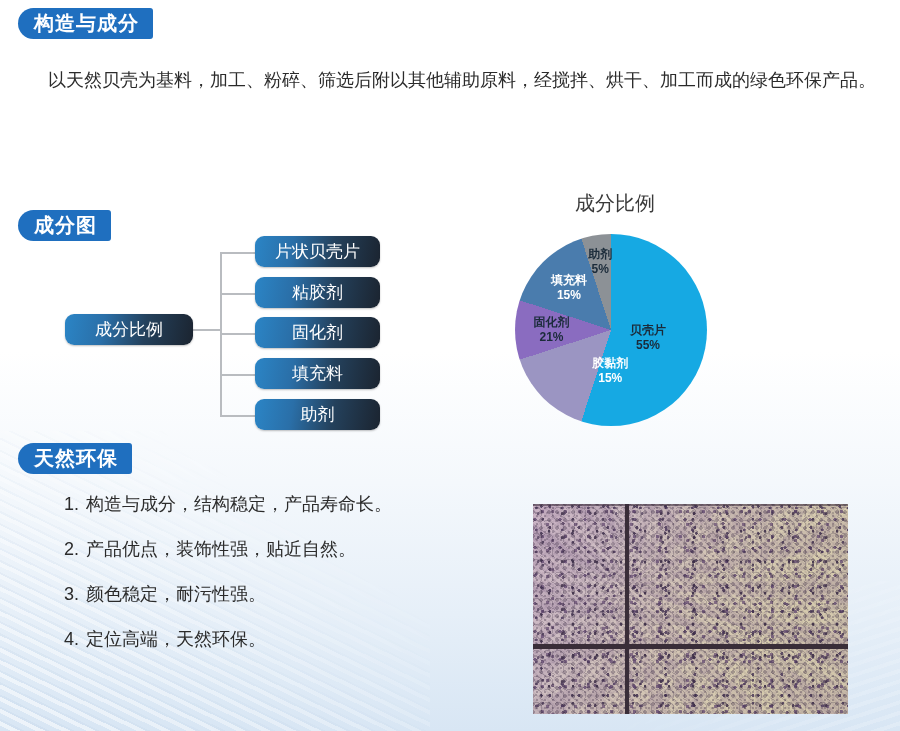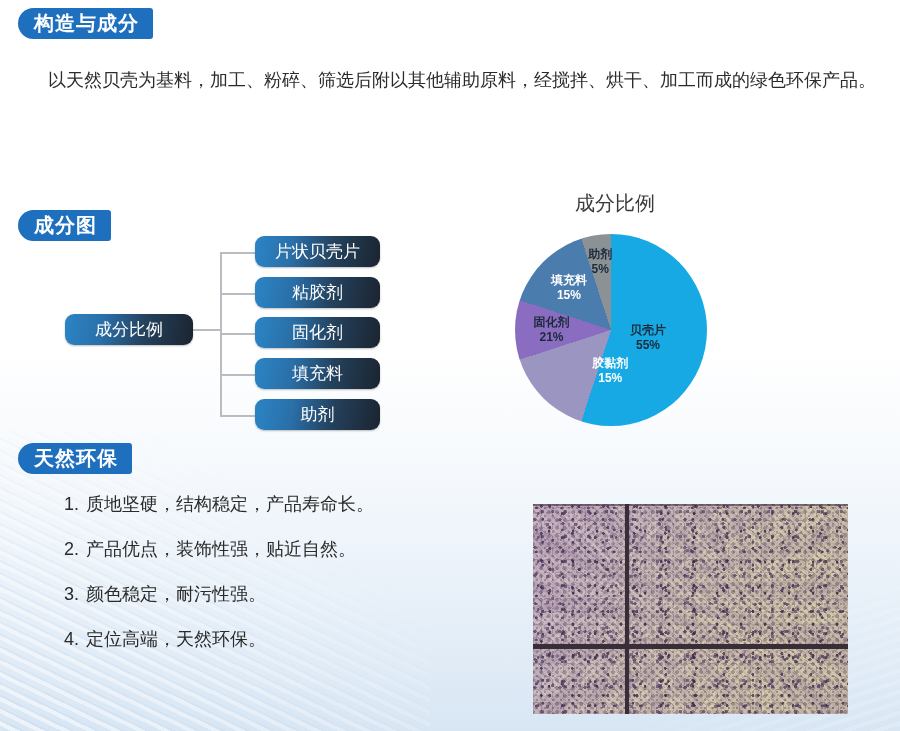--- a/index.html
+++ b/index.html
@@ -241,21 +241,21 @@
       <div class="pie-label" style="color: rgb(27, 43, 58); left: 43.48px; top: 125px;"><span>固化剂</span><span class="pct">21%</span></div>
       <div class="pie-label" style="color: rgb(255, 255, 255); left: 60.913px; top: 82.913px;"><span>填充料</span><span class="pct">15%</span></div>
       <div class="pie-label" style="color: rgb(27, 43, 58); left: 98.1872px; top: 56.731px;"><span>助剂</span><span class="pct">5%</span></div>
     </div>
 
   <div class="badge" id="badge-advantages">天然环保</div>
 
   <div id="adv-list">
     <div class="adv-item">
       <span class="adv-num">1.</span>
-      <span>质地坚硬，结构稳定，产品寿命长。</span>
+      <span>构造与成分，结构稳定，产品寿命长。</span>
     </div>
     <div class="adv-item">
       <span class="adv-num">2.</span>
       <span>产品优点，装饰性强，贴近自然。</span>
     </div>
     <div class="adv-item">
       <span class="adv-num">3.</span>
       <span>颜色稳定，耐污性强。</span>
     </div>
     <div class="adv-item">

